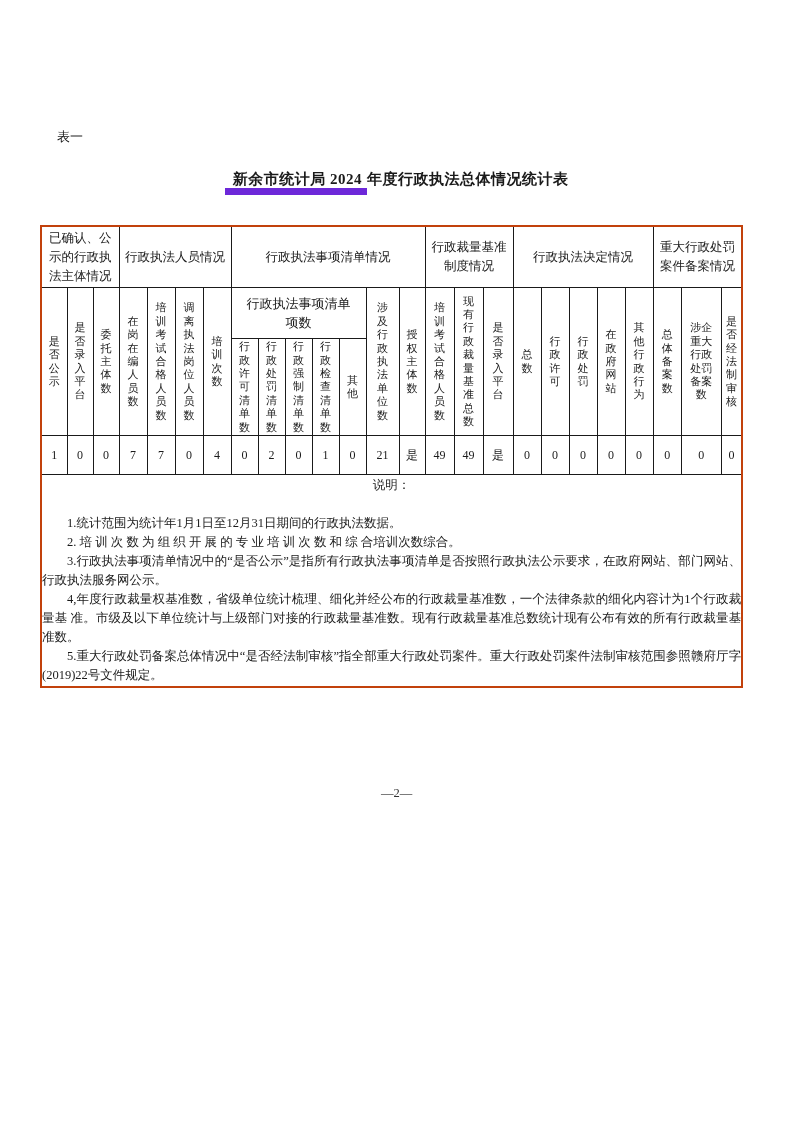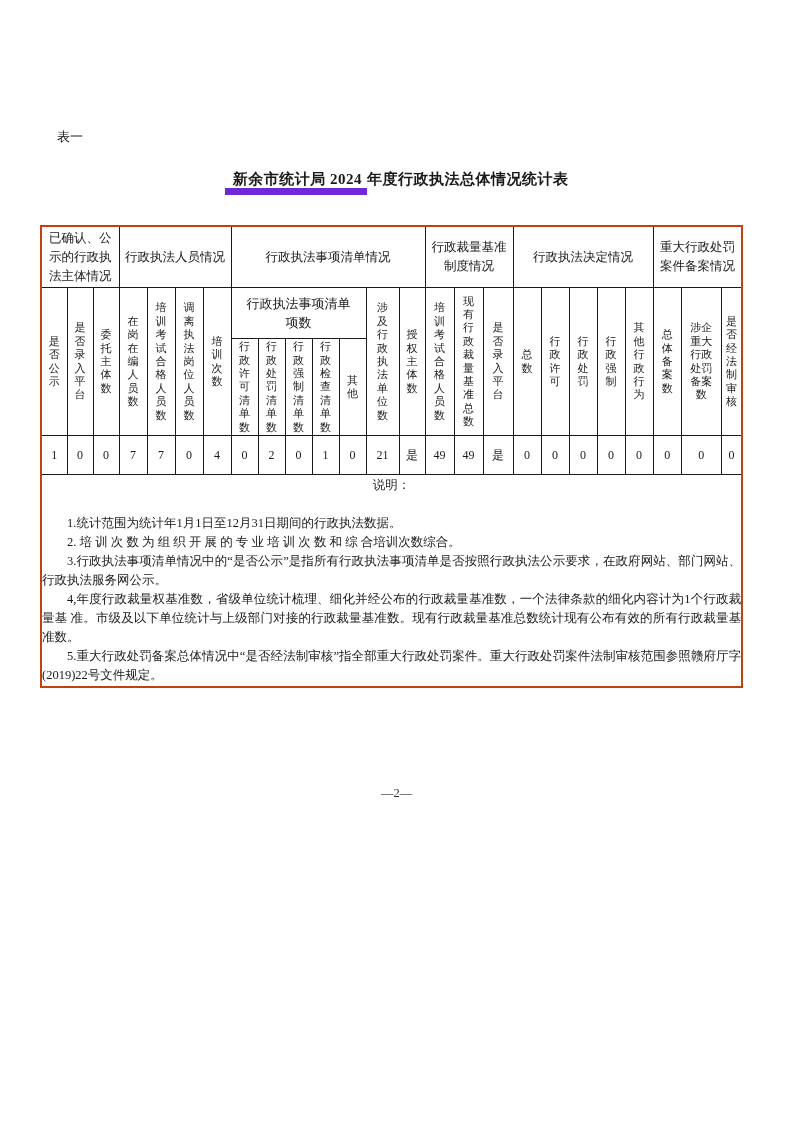--- a/index.html
+++ b/index.html
@@ -192,21 +192,21 @@
       <th rowspan="2" class="leaf">
             <div class="v">总数</div>
           </th>
       <th rowspan="2" class="leaf">
             <div class="v">行政许可</div>
           </th>
       <th rowspan="2" class="leaf">
             <div class="v">行政处罚</div>
           </th>
       <th rowspan="2" class="leaf">
-            <div class="v">行政强制</div>
+            <div class="v">在政府网站</div>
           </th>
       <th rowspan="2" class="leaf">
             <div class="v">其他行政行为</div>
           </th>
       <th rowspan="2" class="leaf">
             <div class="v">总体备案数</div>
           </th>
       <th rowspan="2" class="leaf">
             <div class="v wide">涉企重大行政处罚备案数</div>
           </th>

